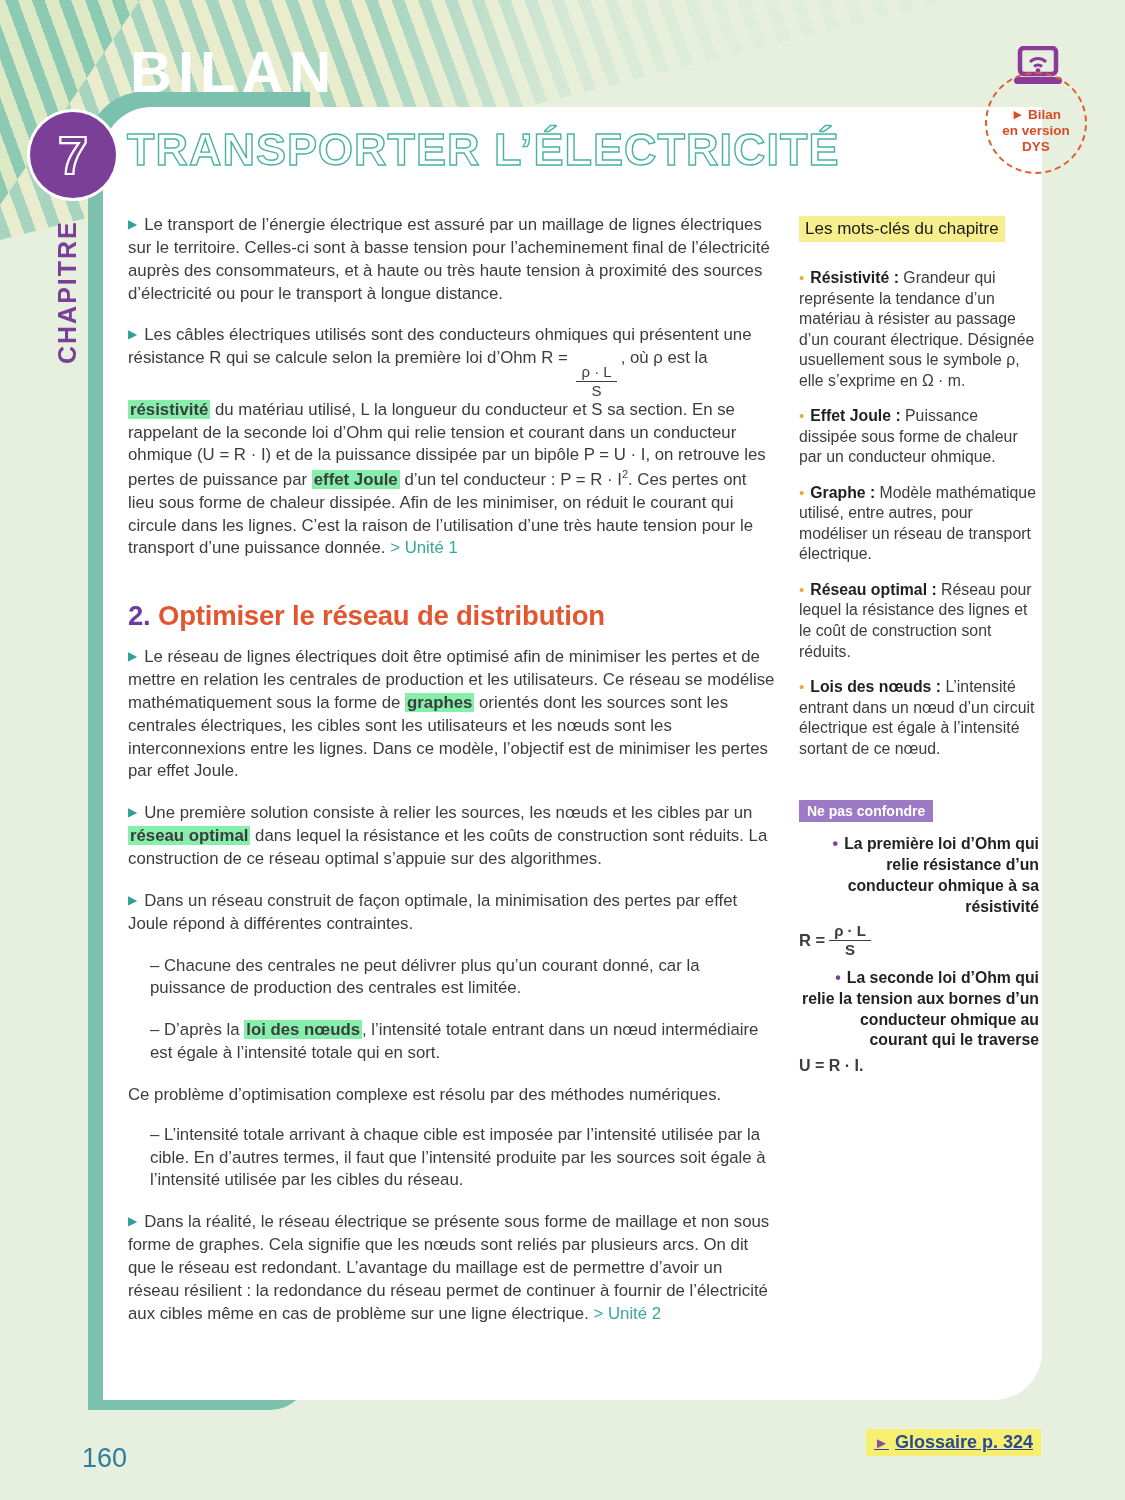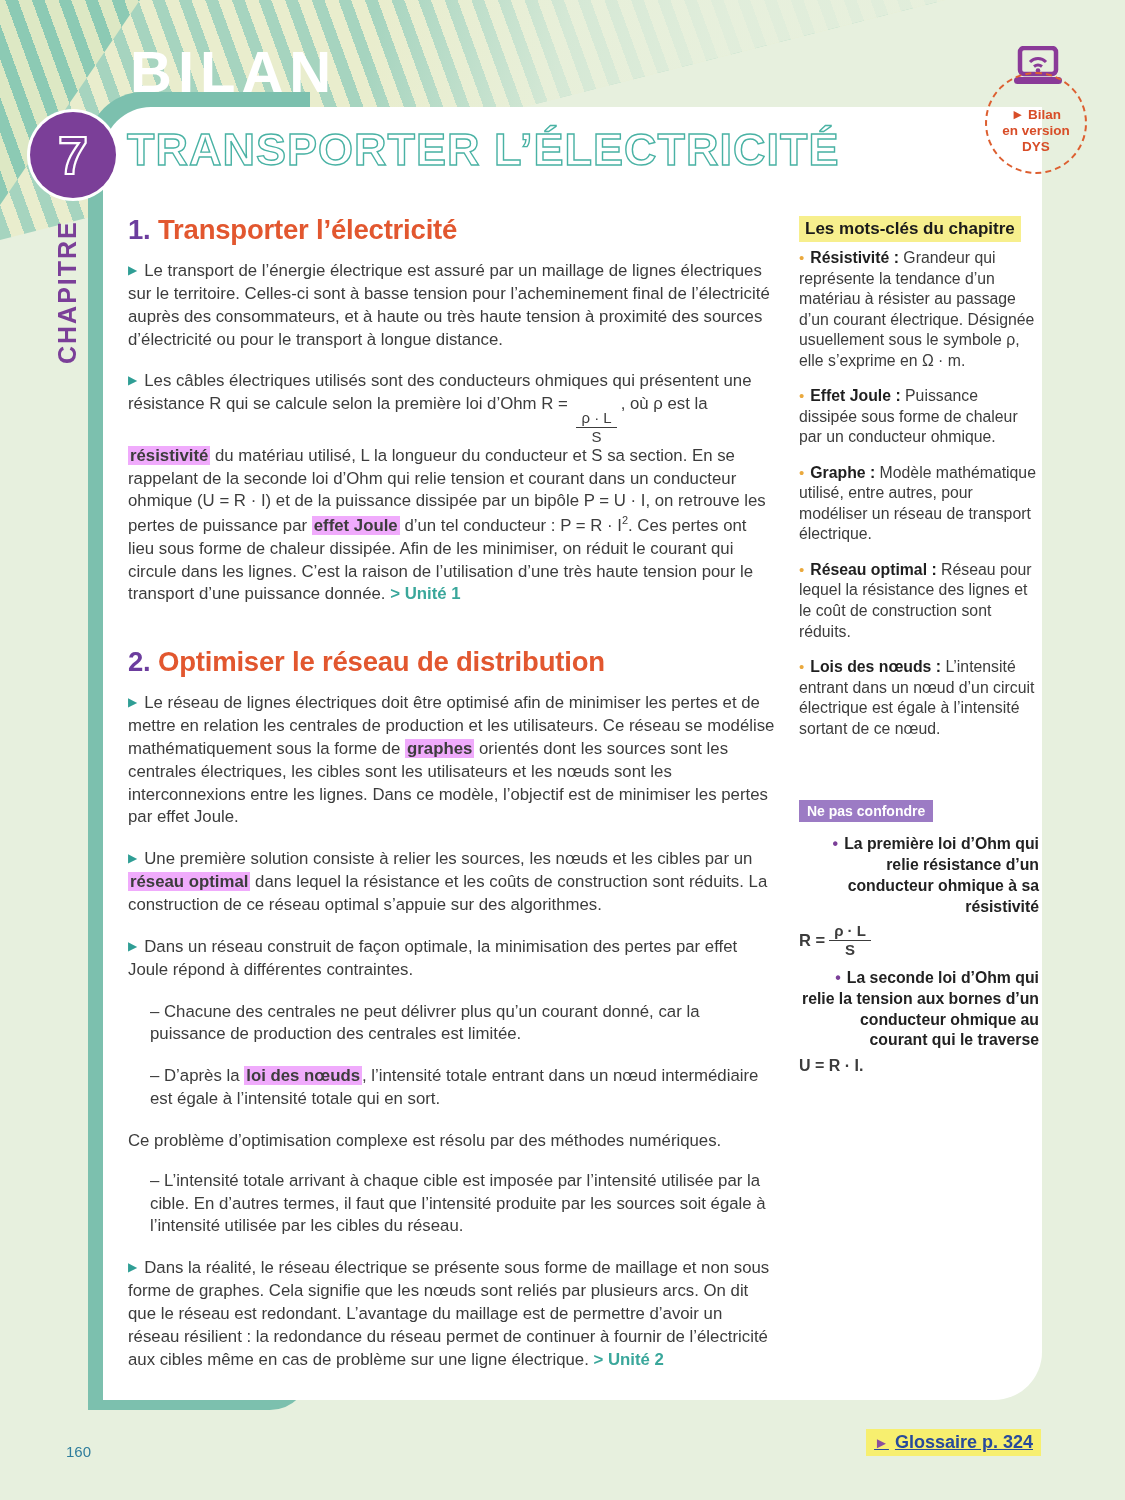--- a/index.html
+++ b/index.html
@@ -75,50 +75,50 @@
   
   .main-col{position:absolute;left:128px;top:214px;width:648px;}
   h2.sec{margin:0 0 14px 0;font-size:27.5px;font-weight:bold;letter-spacing:-.2px;}
   h2.sec .num{color:#6c3d9e;}
   h2.sec .ttl{color:#e2572f;}
   .sec2{margin-top:40px;}
   .para{margin:0 0 19px 0;font-size:16.8px;line-height:1.36;}
   .para.dash{padding-left:22px;}
   .para.plain{margin-bottom:17px;}
   .tri{color:#2f9e95;font-size:12px;margin-right:7px;vertical-align:2px;}
-  .hl{background:#f0abfc;font-weight:bold;padding:0 2px;}
-  .unite{color:#3aa79b;font-weight:bold;cursor:pointer;}
+  .hl{background:#86efac;font-weight:bold;padding:0 2px;}
+  .unite{color:#3aa79b;font-weight:normal;cursor:pointer;}
   sup{font-size:11px;}
   .frac{display:inline-flex;flex-direction:column;align-items:center;vertical-align:-14px;line-height:1.05;font-size:15px;margin:0 4px;}
   .frac .num{border-bottom:1.5px solid #3c3c3c;padding:0 5px 1px;}
   .frac .den{padding-top:1px;}
 
   
   .kw{position:absolute;left:799px;top:216px;width:240px;}
   .kw-title{display:inline-block;background:#f7ef8d;color:#1a1a1a;
-    font-size:17px;font-weight:bold;padding:3px 6px;margin:0 0 6px 0;}
+    font-size:17px;font-weight:normal;padding:3px 6px;margin:0 0 26px 0;}
   .kw-item{font-size:15.8px;line-height:1.3;margin-bottom:15px;}
   .kw-item .dot{color:#eaa93d;margin-right:6px;font-size:15px;}
   .kw-item .term{font-weight:bold;color:#1f1f1f;}
   .npc{position:absolute;left:799px;top:800px;width:240px;}
   .npc-title{display:inline-block;background:#9c7bc4;color:#ffffff;
     font-size:14px;font-weight:bold;padding:3px 8px;margin:0 0 12px 0;}
   .npc-item{font-size:15.8px;line-height:1.32;font-weight:bold;color:#222;margin-bottom:6px;text-align:right;}
   .npc-item .dot{color:#7b3f98;margin-right:6px;}
   .npc-formula{font-size:16.5px;font-weight:bold;margin:4px 0 10px 0;display:flex;align-items:center;}
   .npc-formula .frac{vertical-align:middle;}
   .npc-line{font-weight:bold;margin-top:2px;}
 
   
   .glossaire{
     position:absolute;right:84px;top:1429px;background:#f7ef6f;
     padding:3px 8px;font-size:18px;font-weight:bold;color:#274a9b;cursor:pointer;text-decoration:underline;
   }
   .glossaire .ar{color:#8a4f9e;margin-right:6px;font-size:15px;}
-  .pagenum{position:absolute;left:66px;top:1443px;font-size:15px;color:#2f7d9c;}
+  .pagenum{position:absolute;left:82px;top:1443px;font-size:27px;color:#2f7d9c;}
 </style>
 </head>
 <body>
 
 <div class="page">
 
   <div class="stripes"></div>
   <div class="stripes-accent"></div>
   <div class="stripes-wash"></div>
   <div class="teal-frame"></div>
@@ -139,23 +139,20 @@
     <rect x="8" y="31" width="48" height="7" rx="3.5" fill="#8a3a98"></rect>
   </svg>
   <div class="dys-circle">
     <div class="l">► Bilan</div>
     <div class="l">en version</div>
     <div class="l">DYS</div>
   </div>
 
   <main class="main-col">
     <section>
-      <h2 class="sec">
-        <span class="num">1.</span><span class="ttl"> Transporter l’électricité</span>
-      </h2>
       <div>
           <p class="para "><span class="tri">▶</span><span>Le transport de l’énergie électrique est assuré par un maillage de lignes électriques sur le territoire. Celles-ci sont à basse tension pour l’acheminement final de l’électricité auprès des consommateurs, et à haute ou très haute tension à proximité des sources d’électricité ou pour le transport à longue distance.</span></p>
           <p class="para "><span class="tri">▶</span><span>Les câbles électriques utilisés sont des conducteurs ohmiques qui présentent une résistance R qui se calcule selon la première loi d’Ohm R = </span><span class="frac">
               <span class="num">ρ · L</span>
               <span class="den">S</span>
             </span><span>, où ρ est la </span><span class="hl">résistivité</span><span> du matériau utilisé, L la longueur du conducteur et S sa section. En se rappelant de la seconde loi d’Ohm qui relie tension et courant dans un conducteur ohmique (U = R · I) et de la puissance dissipée par un bipôle P = U · I, on retrouve les pertes de puissance par </span><span class="hl">effet Joule</span><span> d’un tel conducteur : P = R · I</span><sup>2</sup><span>. Ces pertes ont lieu sous forme de chaleur dissipée. Afin de les minimiser, on réduit le courant qui circule dans les lignes. C’est la raison de l’utilisation d’une très haute tension pour le transport d’une puissance donnée. </span><span class=" unite">&gt; Unité 1</span></p>
         </div>
     </section>
     <section class="sec2">
       <h2 class="sec">

